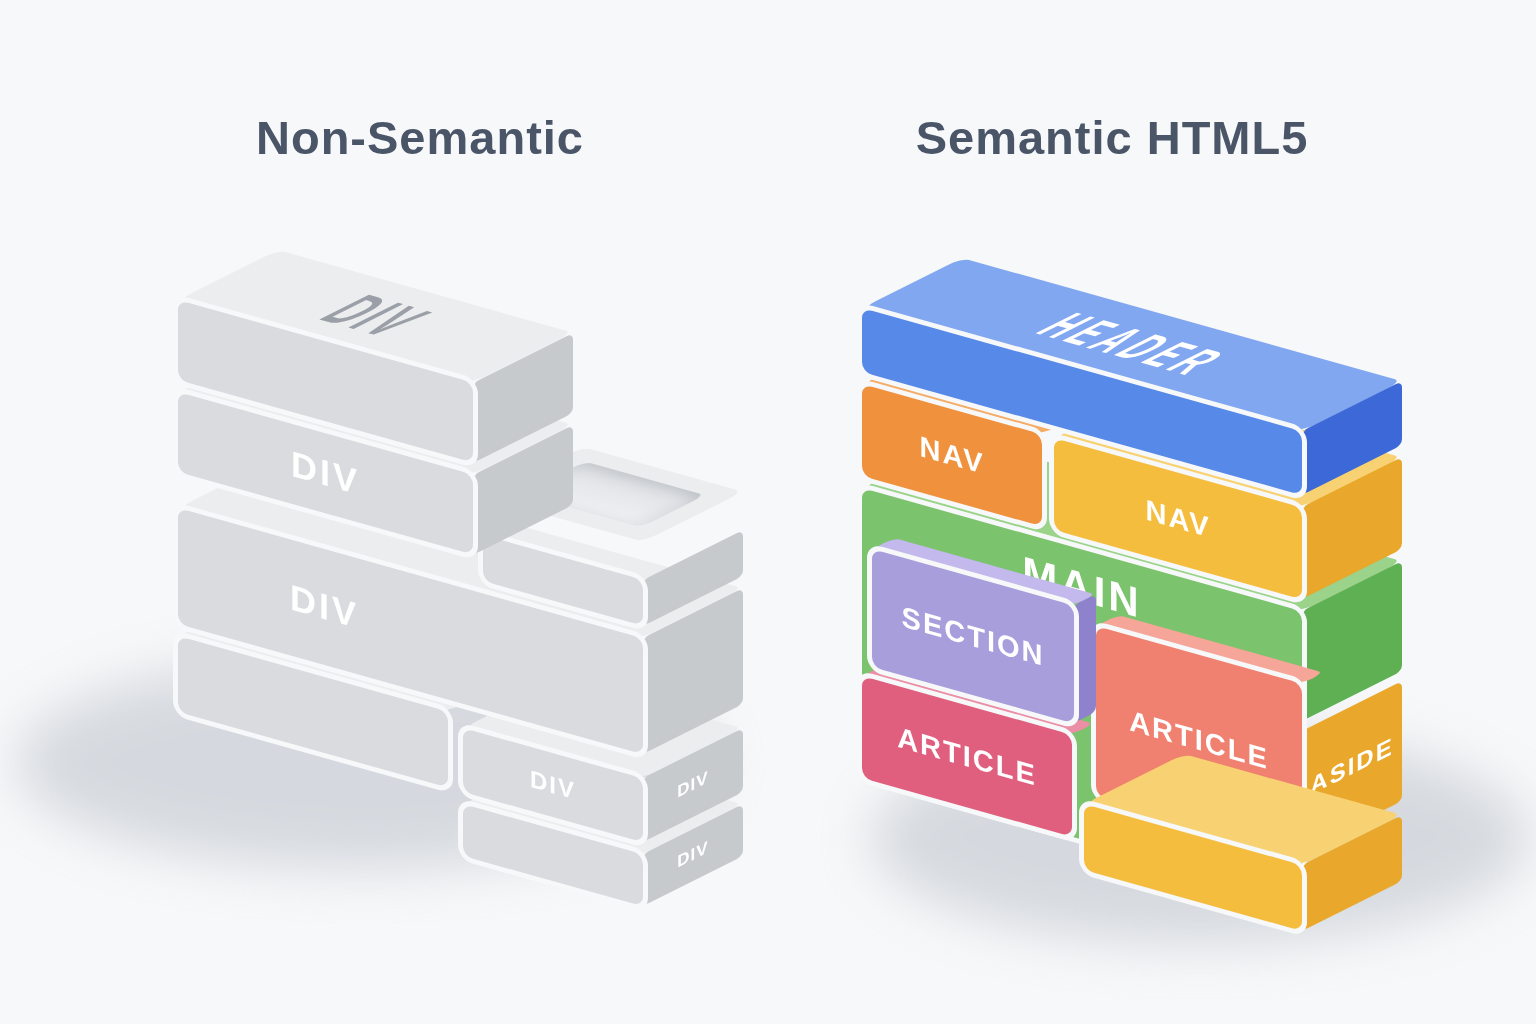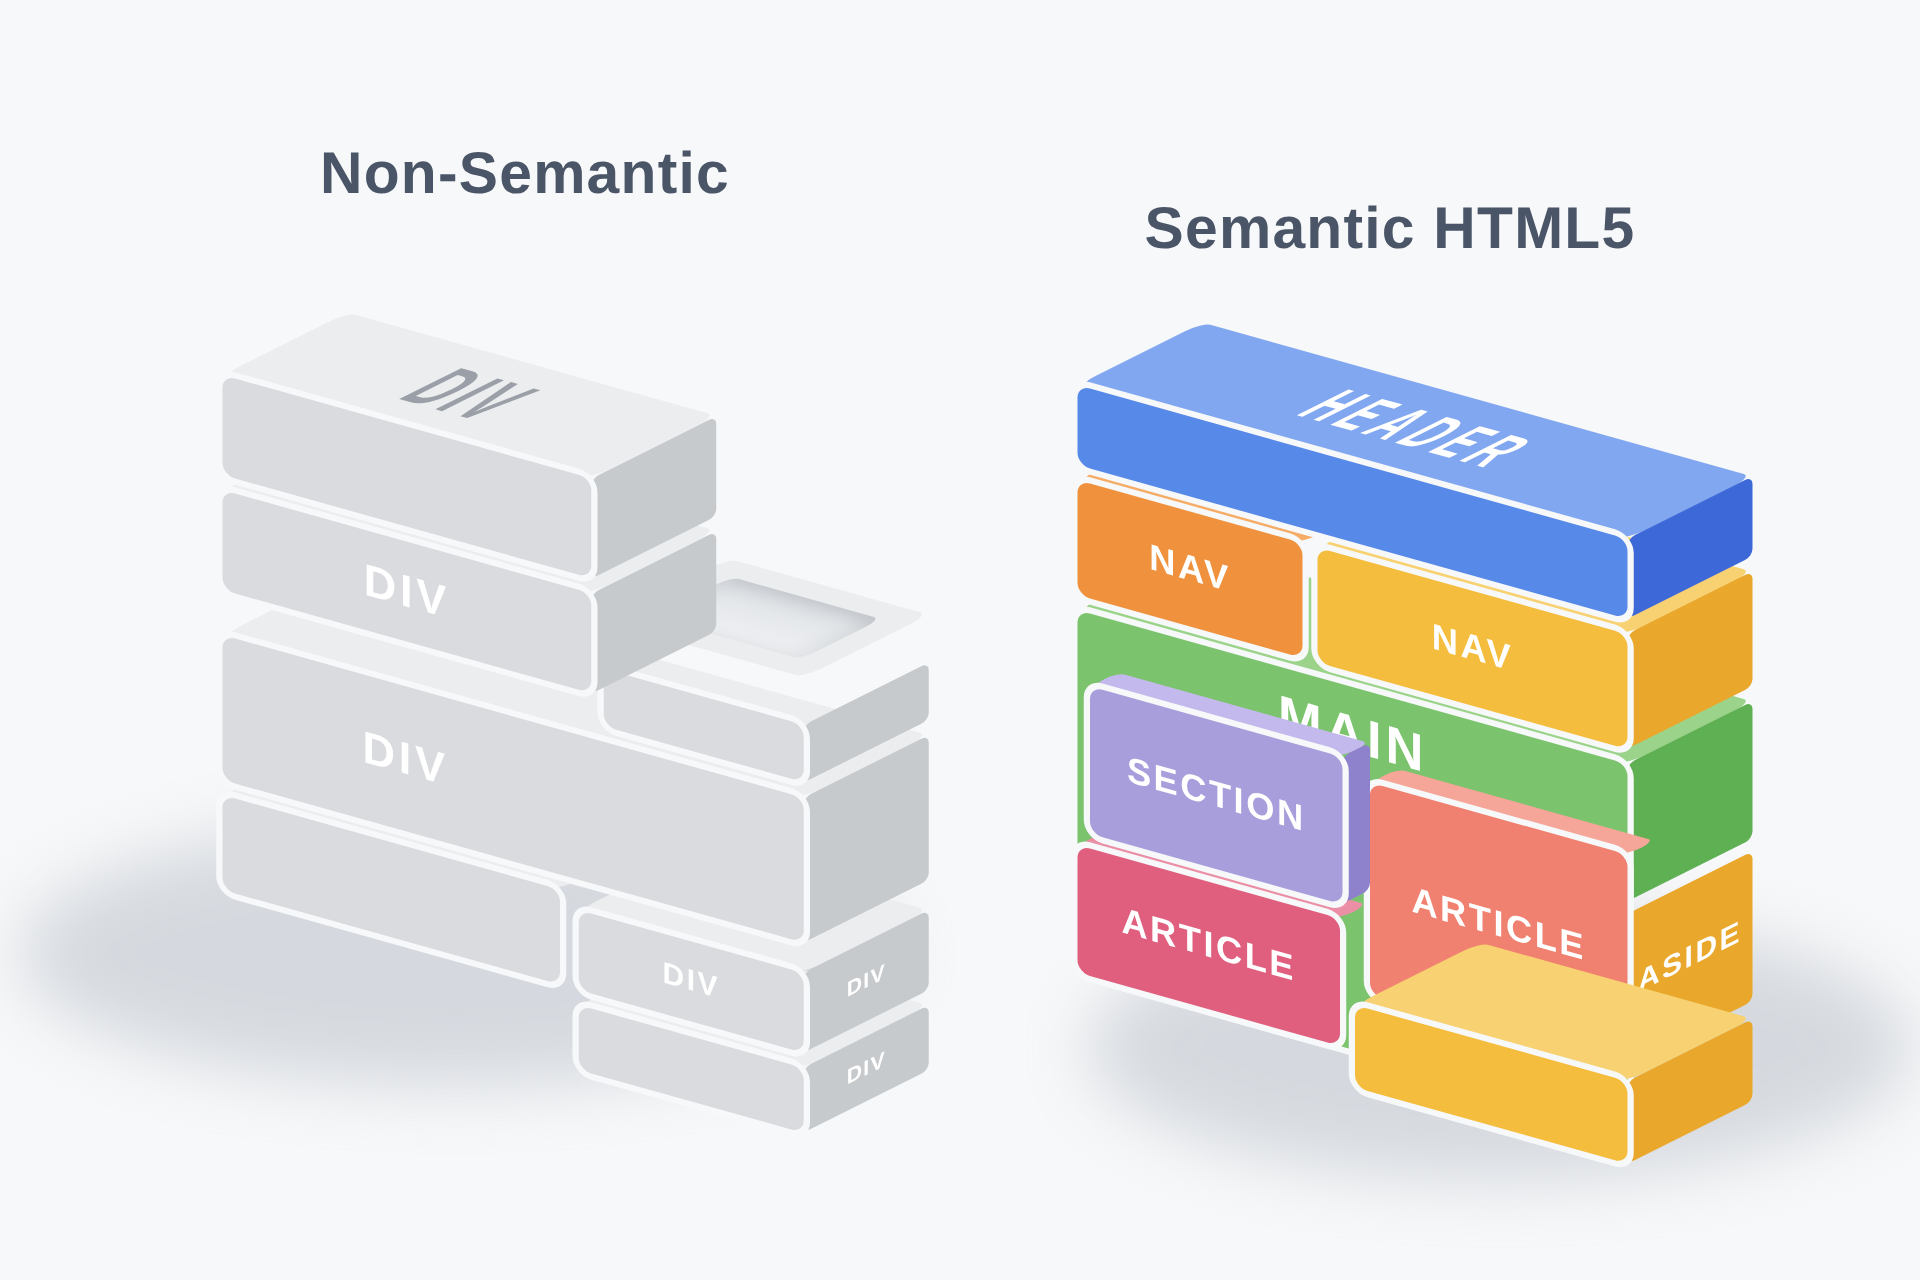--- a/index.html
+++ b/index.html
@@ -10,21 +10,21 @@
     width:1536px;height:1024px;overflow:hidden;position:relative;
     background:var(--background);
     font-family:"Liberation Sans",sans-serif;
   }
   .title{
     position:absolute;top:110px;width:500px;text-align:center;
     font-size:47px;font-weight:bold;letter-spacing:1px;
     color:var(--title-text);
   }
   #title-left{left:170px;}
-  #title-right{left:862px;margin-top:44px;}
+  #title-right{left:862px;}
 
   .shadow{
     position:absolute;border-radius:50%;
     background:var(--shadow-color);
     filter:blur(26px);opacity:.45;
   }
 
   .wall{position:absolute;left:0;top:0;width:0;height:0;}
   .block{position:absolute;left:0;top:0;}
 

